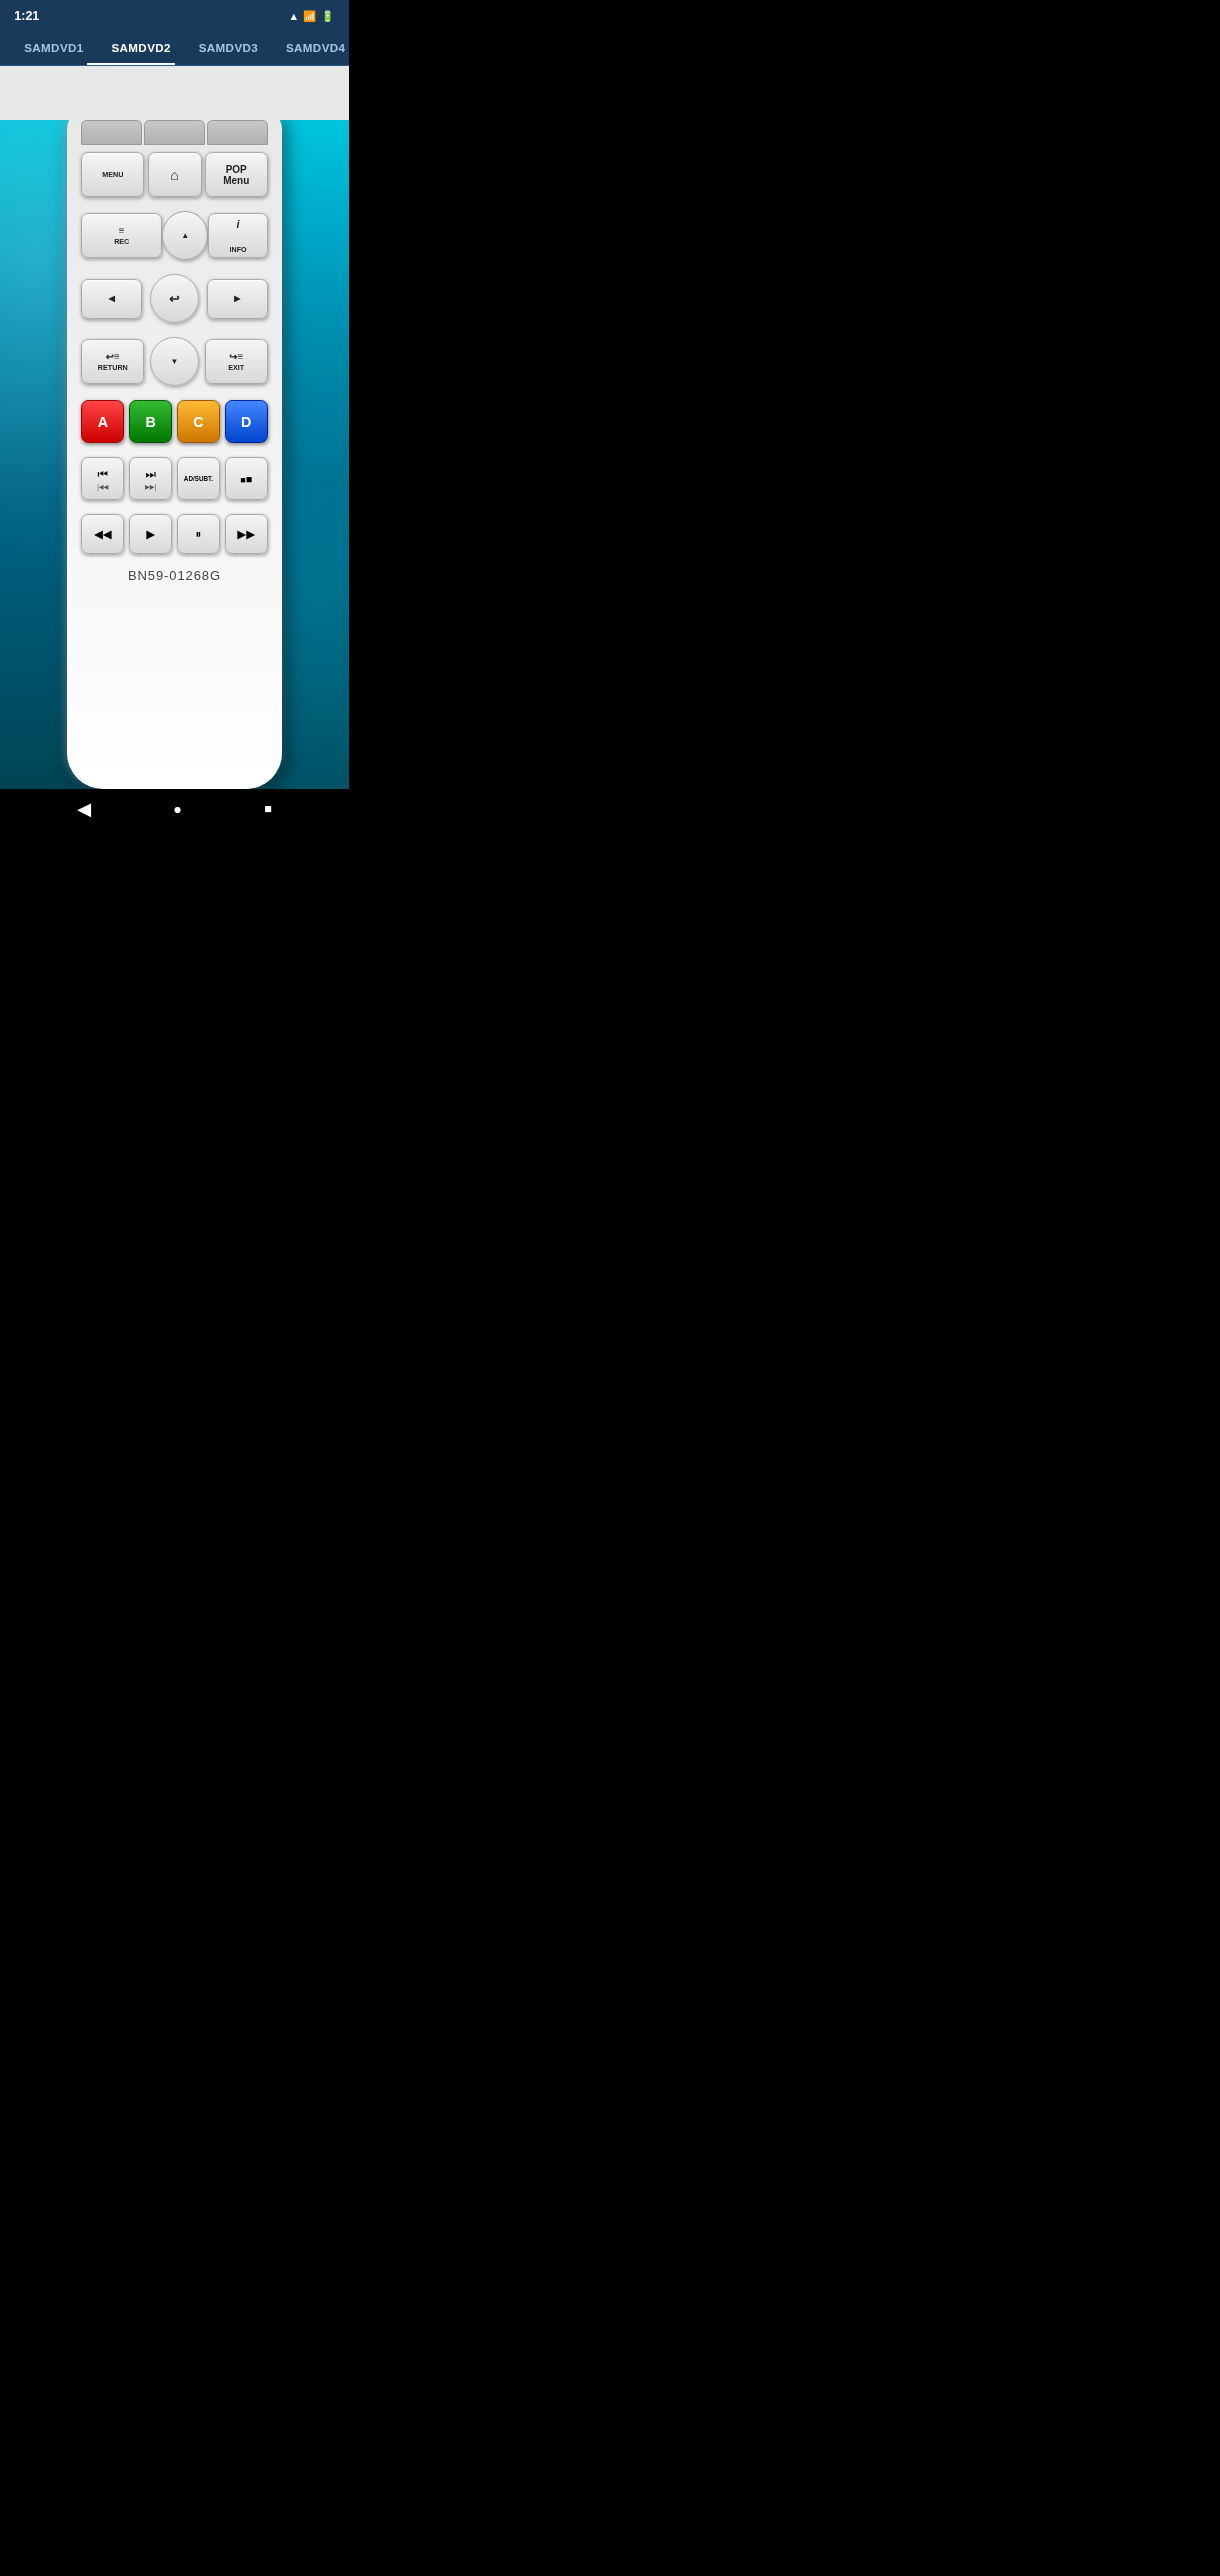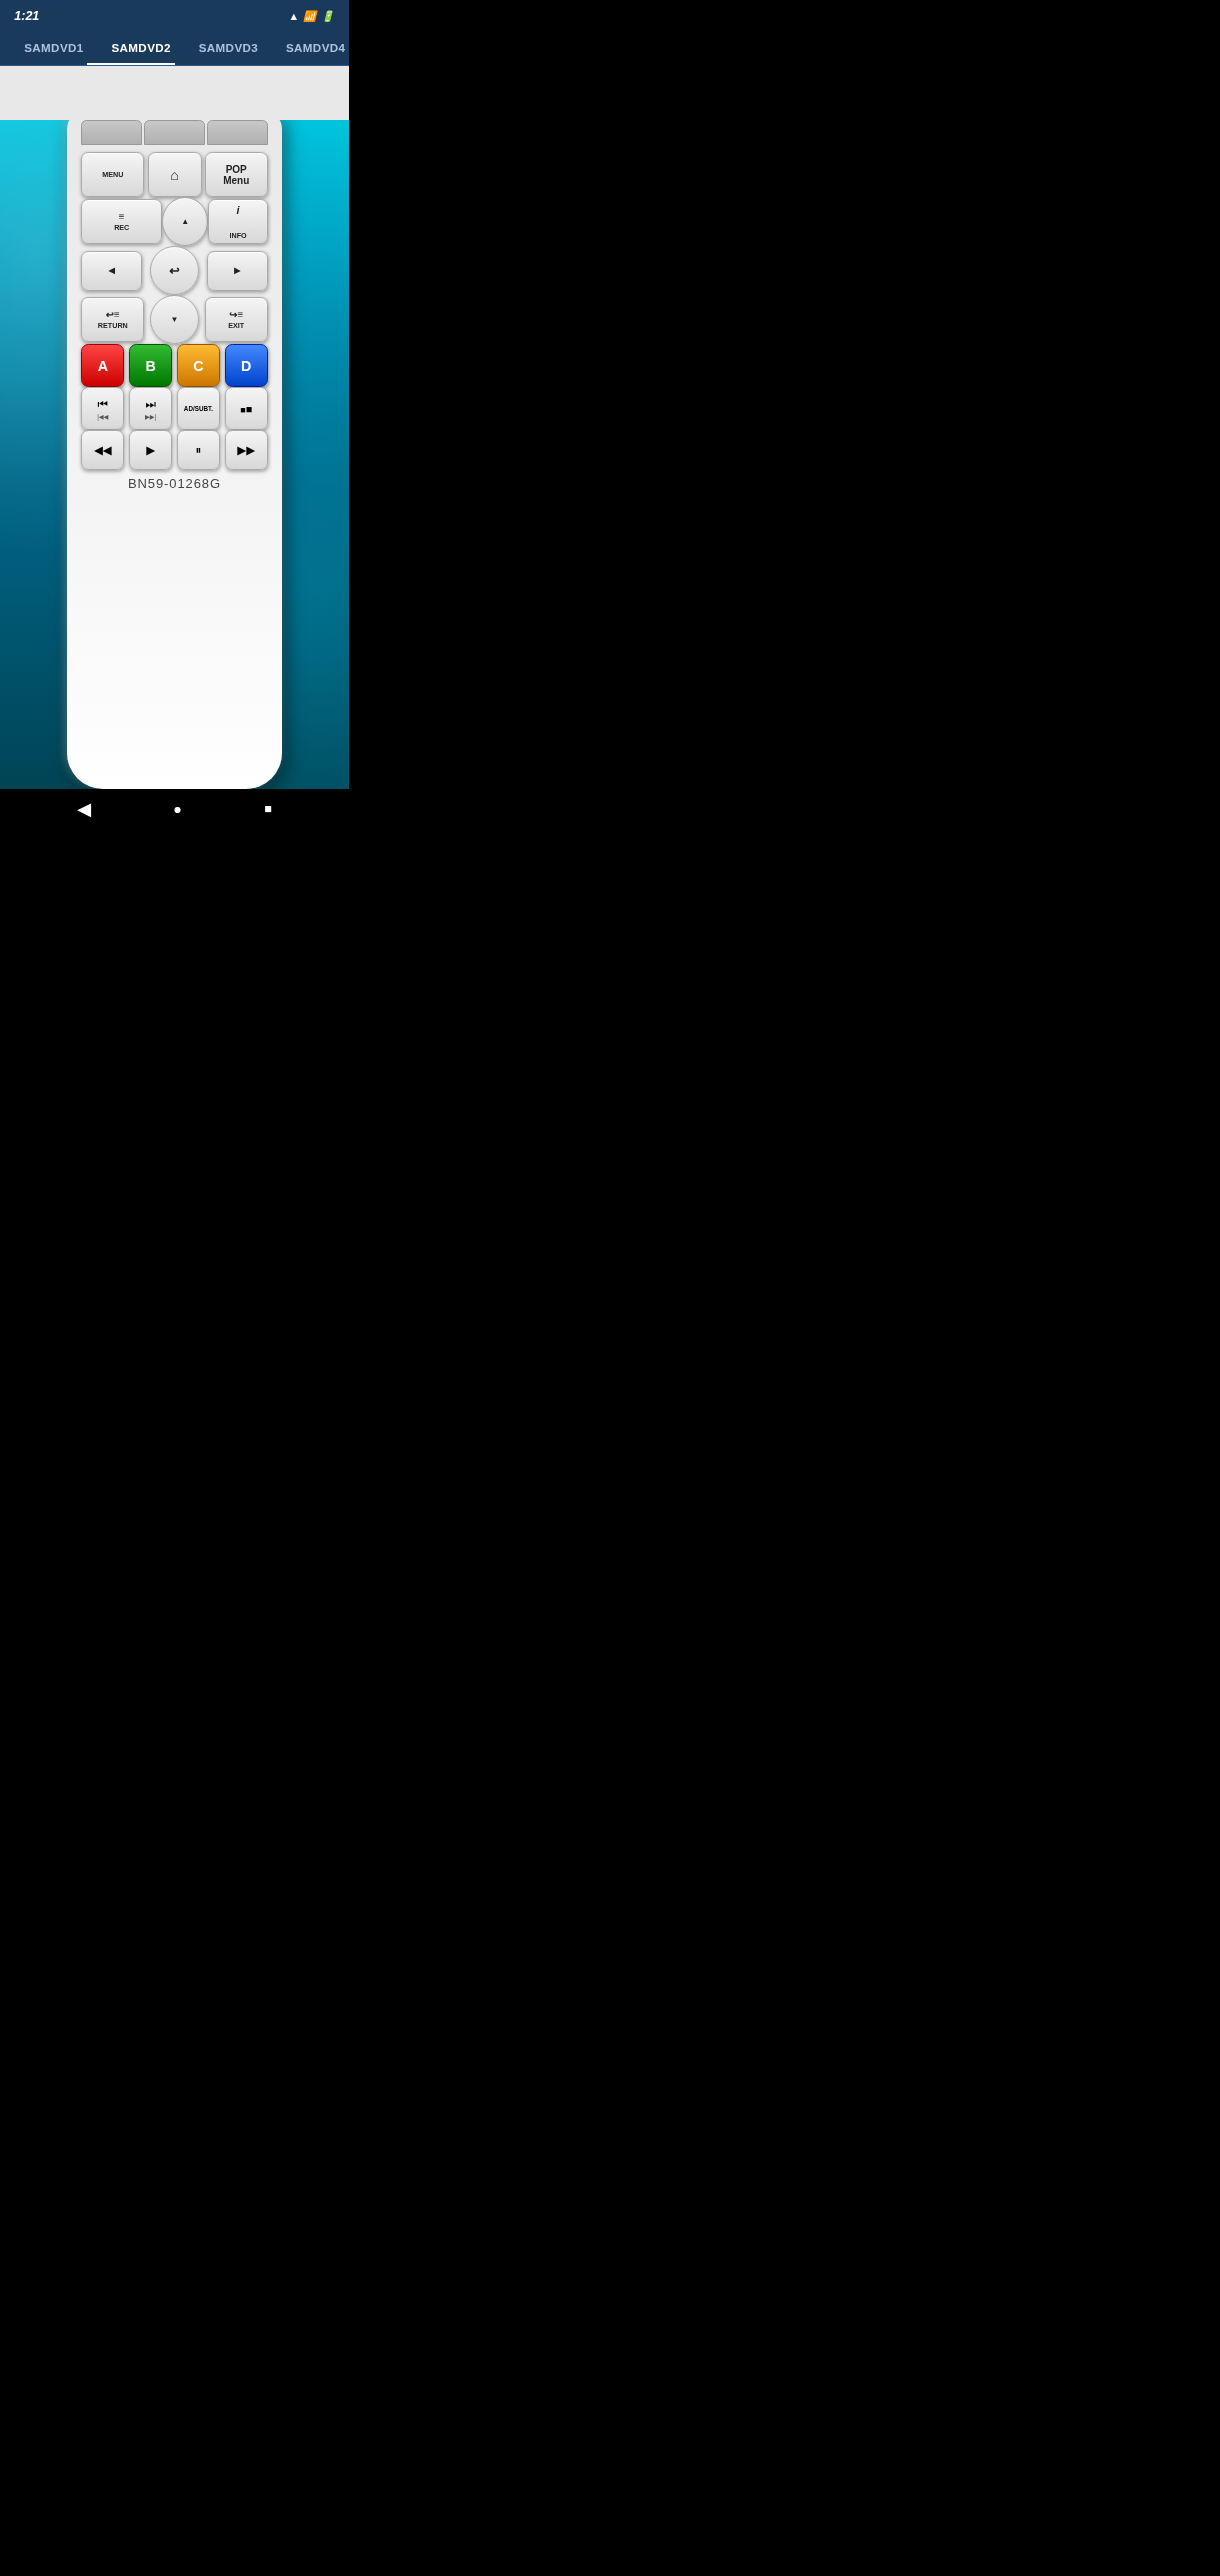--- a/index.html
+++ b/index.html
@@ -15,21 +15,20 @@
 
     
     .status-bar {
       background: #1a3a5c;
       color: #fff;
       display: flex;
       justify-content: space-between;
       align-items: center;
       padding: 5.4px 14.3px;
       height: 32px;
-      font-style: italic;
     }
     .status-time {
       font-size: 12.5px;
       font-weight: bold;
     }
     .status-icons {
       display: flex;
       align-items: center;
       gap: 4.5px;
       font-size: 10.7px;
@@ -111,21 +110,21 @@
       height: 25px;
       background: linear-gradient(180deg, #c8c8c8, #b0b0b0);
       border-radius: 5.4px 5.4px 0 0;
       border: 0.9px solid #999;
     }
 
     
     .btn-row {
       display: flex;
       justify-content: space-between;
-      margin-bottom: 0;
+      margin-bottom: 14px;
       align-items: center;
     }
 
     
     .rem-btn {
       background: linear-gradient(180deg, #f5f5f5 0%, #d8d8d8 100%);
       border: 0.9px solid #aaa;
       border-radius: 7.2px;
       display: flex;
       flex-direction: column;

